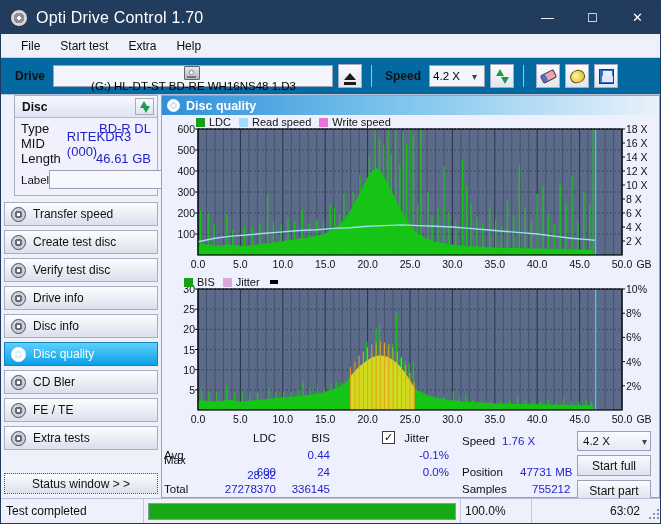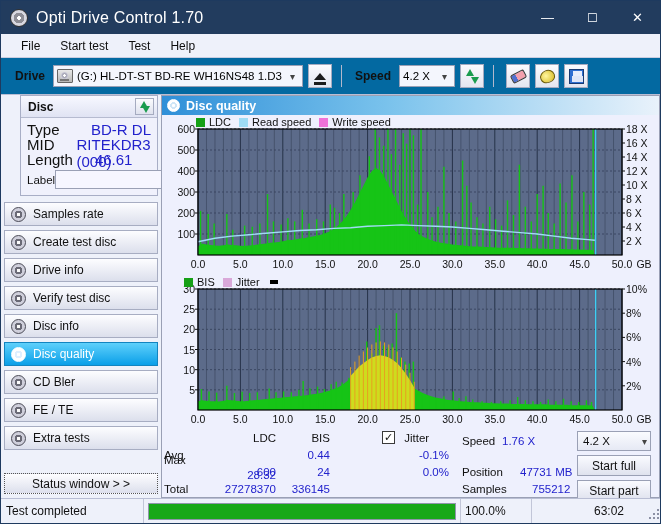--- a/index.html
+++ b/index.html
@@ -70,21 +70,21 @@
   .combo {
     height: 22px;
     background: #f4f6fd;
     border: 1px solid #9aa0b5;
     display: flex; align-items: center;
     padding: 0 2px 0 3px;
     font-size: 11.5px;
     position: relative;
   }
   .combo .chev { margin-left: auto; padding: 0 5px; color: #444; font-size: 10px; }
-  .drive-combo { width: 250px; }
+  .drive-combo { width: 280px; flex-direction: column; }
   .speed-combo { width: 56px; }
   .drive-icon {
     width: 16px; height: 14px;
     margin-right: 4px;
     background: linear-gradient(#e8e8e8, #b8b8b8);
     border: 1px solid #666;
     border-radius: 1px;
     position: relative;
     flex: none;
   }
@@ -171,41 +171,41 @@
     width: 160px; height: 100%;
     background: #eef1fa;
     display: flex; flex-direction: column;
     padding: 0 3px 0 3px;
   }
 
   
   .discbox {
     border: 1px solid #a8aec6;
     background: #f0f1fc;
-    margin: 0 0 6px 16px;
+    margin: 0 0 6px 10px;
   }
   .discbox-hdr {
     height: 22px;
     background: linear-gradient(#f7f8ff, #e0e3f3);
     border-bottom: 1px solid #b6bbd0;
     display: flex; align-items: center;
     padding: 0 3px 0 7px;
   }
   .discbox-hdr b { font-size: 12px; color: #111; }
   .mini-btn {
     margin-left: auto;
     width: 19px; height: 17px;
     border: 1px solid #a5abc0;
     background: linear-gradient(#fbfbfe, #dfe2ee);
     display:flex; align-items:center; justify-content:center;
   }
   .disc-rows { padding: 3px 6px 5px 6px; }
   .disc-row {
-    display: flex; align-items: flex-start;
-    height: 15px; font-size: 15px; gap: 22px;
+    display: flex; align-items: center;
+    height: 15px; font-size: 13px; gap: 22px;
   }
   .disc-row .k { color: #111; }
   .disc-row .v { margin-left: auto; color: #2222cc; }
   .label-row { display:flex; align-items:center; margin-top: 3px; height: 21px; }
   .label-row .k { font-size: 11.5px; color:#111; width: 34px;}
   .label-input {
     flex: 1; height: 19px;
     background: #f6f6ff;
     border: 1px solid #9aa0b5;
     margin-right: 3px;
@@ -329,21 +329,21 @@
   .sb-sep { width:1px; height:25px; background:#c2c6d8; }
   .sb-prog {
     width: 308px; height: 17px;
     margin: 0 4px;
     border: 1px solid #8f95ab;
     background: #fff;
     position: relative;
   }
   .sb-prog .fill { position:absolute; left:0; top:0; bottom:0; background:#18a818; }
   .sb-pct { width: 70px; padding-left: 4px; }
-  .sb-time { flex:1; text-align: right; padding-right: 38px; }
+  .sb-time { flex:1; text-align: right; padding-right: 22px; }
   .grip { position:absolute; right:3px; bottom:2px; width:12px; height:12px;
     background:
       radial-gradient(circle 1px at 3px 9px, #8b90a4 99%, transparent) ,
       radial-gradient(circle 1px at 7px 9px, #8b90a4 99%, transparent) ,
       radial-gradient(circle 1px at 11px 9px, #8b90a4 99%, transparent),
       radial-gradient(circle 1px at 7px 5px, #8b90a4 99%, transparent) ,
       radial-gradient(circle 1px at 11px 5px, #8b90a4 99%, transparent),
       radial-gradient(circle 1px at 11px 1px, #8b90a4 99%, transparent);
   }
 </style>
@@ -358,21 +358,21 @@
     <div class="win-btns">
       <div class="win-btn">—</div>
       <div class="win-btn sq">☐</div>
       <div class="win-btn">✕</div>
     </div>
   </div>
 
   <div class="menubar">
     <div class="menu-item">File</div>
     <div class="menu-item">Start test</div>
-    <div class="menu-item">Test</div>
+    <div class="menu-item">Extra</div>
     <div class="menu-item">Help</div>
   </div>
 
   <div class="toolbar">
     <div class="tb-label">Drive</div>
     <div class="combo drive-combo">
       <div class="drive-icon"></div>
       <span>(G:)  HL-DT-ST BD-RE  WH16NS48 1.D3</span>
       <span class="chev">▾</span>
     </div>
@@ -430,33 +430,33 @@
             <div class="cd-btn">
               <div class="cd-glyph"></div>
             </div>
           </div>
         </div>
       </div>
 
       <div class="nav">
         <div class="nav-btn">
           <span class="nav-ico"></span>
-          <span>Samples rate</span>
+          <span>Transfer speed</span>
         </div>
         <div class="nav-btn">
           <span class="nav-ico"></span>
           <span>Create test disc</span>
         </div>
         <div class="nav-btn">
           <span class="nav-ico"></span>
-          <span>Drive info</span>
+          <span>Verify test disc</span>
         </div>
         <div class="nav-btn">
           <span class="nav-ico"></span>
-          <span>Verify test disc</span>
+          <span>Drive info</span>
         </div>
         <div class="nav-btn">
           <span class="nav-ico"></span>
           <span>Disc info</span>
         </div>
         <div class="nav-btn active">
           <span class="nav-ico"></span>
           <span>Disc quality</span>
         </div>
         <div class="nav-btn">

